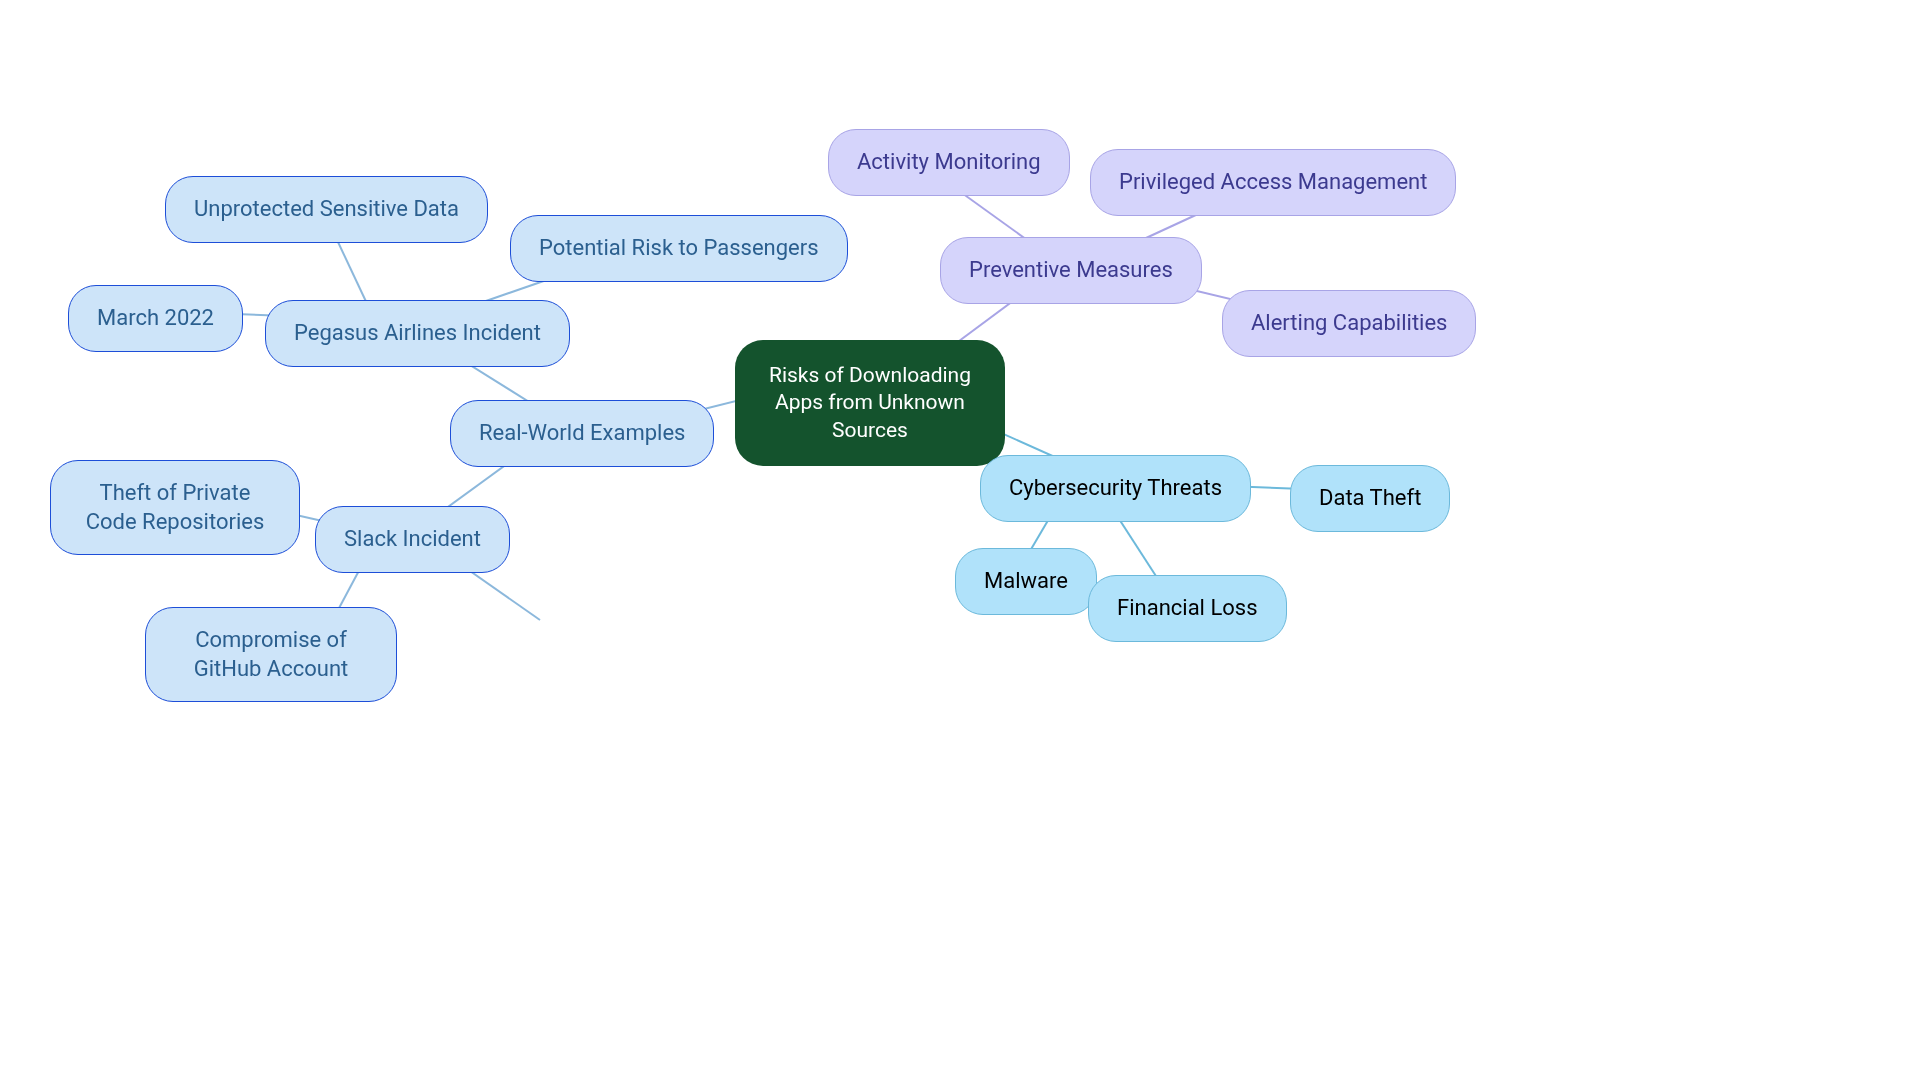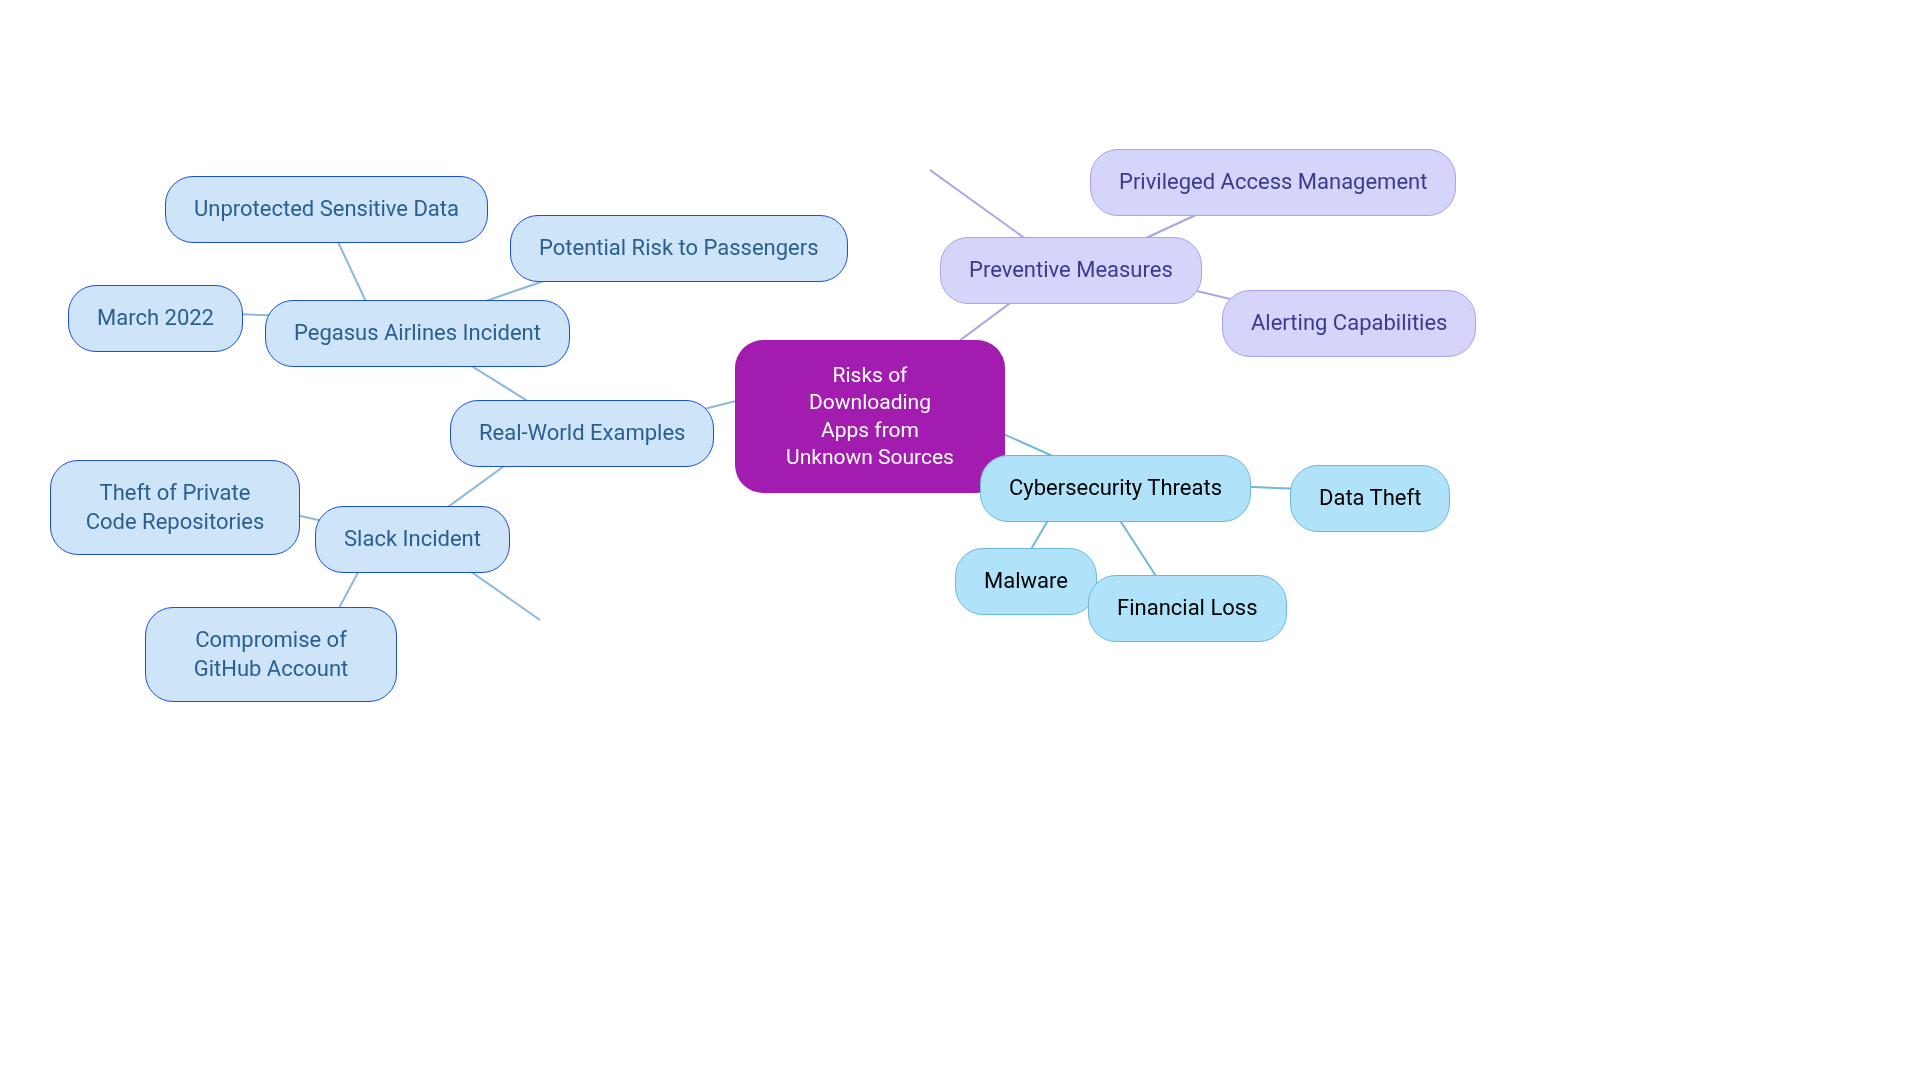--- a/index.html
+++ b/index.html
@@ -31,25 +31,25 @@
     padding: 18px 28px;
     font-size: 22px;
     text-align: center;
     box-sizing: border-box;
     display: flex;
     align-items: center;
     justify-content: center;
     line-height: 1.3;
   }
   .node.center {
-    background: #a21caf;
+    background: #14532d;
     color: #ffffff;
     border: none;
     font-size: 21px;
-    padding: 22px 48px;
+    padding: 22px 21px;
   }
   .node.blue {
     background: #cde4f9;
     border: 1px solid #1d4ed8;
     color: #2b5f8f;
   }
   .node.cyan {
     background: #b0e2fa;
     border: 1px solid #6cb9db;
     color: #000000;
@@ -94,20 +94,23 @@
     <line x1="440" y1="550" x2="540" y2="620" stroke="#8cb8dc" stroke-width="2"></line>
   </svg>
 
   <div class="node center" style="left:735px; top:340px; width:270px;">
     <span>Risks of Downloading Apps from Unknown Sources</span>
   </div>
 
   <div class="node purple" style="left:940px; top:237px;">
     <span>Preventive Measures</span>
   </div>
+  <div class="node purple" style="left:828px; top:129px;">
+    <span>Activity Monitoring</span>
+  </div>
   <div class="node purple" style="left:1090px; top:149px;">
     <span>Privileged Access Management</span>
   </div>
   <div class="node purple" style="left:1222px; top:290px;">
     <span>Alerting Capabilities</span>
   </div>
 
   <div class="node cyan" style="left:980px; top:455px;">
     <span>Cybersecurity Threats</span>
   </div>

